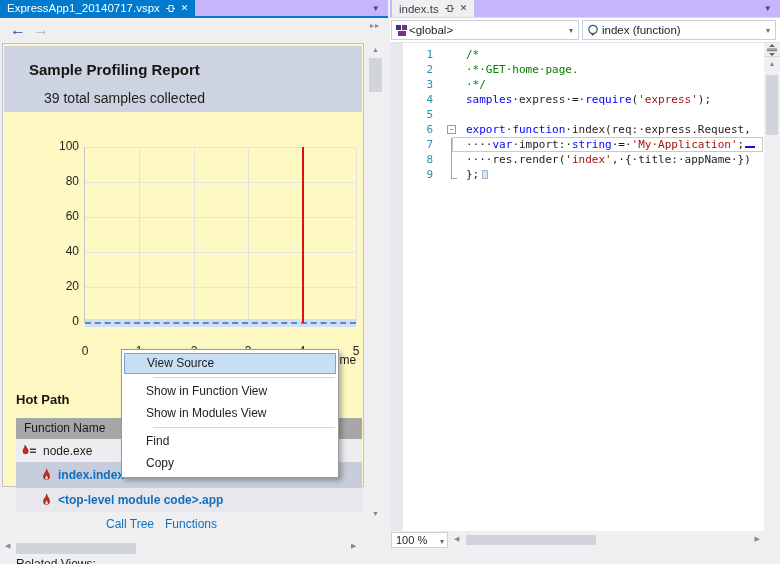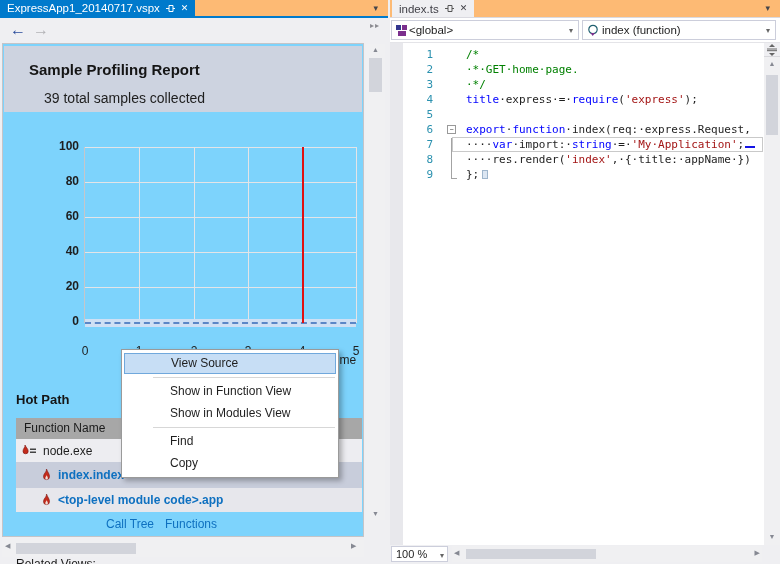--- a/index.html
+++ b/index.html
@@ -4,50 +4,50 @@
 <style>
   * { margin:0; padding:0; box-sizing:border-box; }
   html,body { width:780px; height:564px; overflow:hidden; }
   body { font-family:"Liberation Sans", sans-serif; background:#EFEFF2; color:#1E1E1E; }
   .app { position:relative; width:780px; height:564px; }
   .pane { position:absolute; top:0; height:564px; }
   .pane.left { left:0; width:388px; }
   .pane.right { left:390px; width:390px; }
 
   
-  .tabstrip { position:absolute; left:0; right:0; top:0; height:18px; background:#fdba74; }
+  .tabstrip { position:absolute; left:0; right:0; top:0; height:18px; background:#c4b5fd; }
   .left .tabstrip { border-bottom:2px solid #007ACC; height:18px; }
   .right .tabstrip { border-bottom:1px solid #DADAE0; }
   .tab { position:absolute; left:0; top:0; height:16px; display:flex; align-items:center; gap:6px; padding:0 7px; font-size:11.5px; cursor:default; }
   .tab.active { background:#007ACC; color:#fff; }
   .tab.inactive { background:#EFEFF2; color:#3F3F46; }
   .right .tab { height:17px; }
   .tab .x { font-size:9px; line-height:9px; }
   .strip-dd { position:absolute; right:10px; top:3px; font-size:9px; color:#44454A; }
 
   
   .toolbar { position:absolute; left:0; right:0; top:20px; height:23px; background:#EFEFF2; }
   .nav-back { position:absolute; left:10px; top:1px; font-size:16px; font-weight:bold; color:#2A4B9B; }
   .nav-fwd  { position:absolute; left:33px; top:1px; font-size:16px; font-weight:bold; color:#B2B2B6; }
   .tb-overflow { position:absolute; right:8px; top:1px; font-size:8px; color:#8A8A90; letter-spacing:1px; }
 
   
-  .report { position:absolute; left:2px; top:43px; width:362px; height:494px; background:#7dd3fc; border:1px solid #C4C4C8; }
+  .report { position:absolute; left:2px; top:43px; width:362px; height:444px; background:#fef9c3; border:1px solid #C4C4C8; }
   .band { position:absolute; left:1px; right:1px; top:2px; height:66px; background:#CDD3E0; }
   .rpt-title { position:absolute; left:25px; top:15px; font-size:15px; font-weight:bold; color:#151515; }
   .rpt-sub { position:absolute; left:40px; top:44px; font-size:14px; color:#1E1E1E; }
 
   .plot { position:absolute; left:81px; top:103px; width:272px; height:176px; border-left:1px solid #C6C6CA; }
   .gl-h { position:absolute; left:0; right:0; height:1px; background:#E4E4E7; }
   .gl-v { position:absolute; top:0; bottom:0; width:1px; background:#E4E4E7; }
   .axis-bottom { position:absolute; left:0; right:0; bottom:-1px; height:1px; background:#C6C6CA; }
   .spike { position:absolute; width:2px; top:0; bottom:0; background:#E01010; }
   .baseband { position:absolute; left:0; right:0; bottom:-4px; height:8px; background:#CFE0F4; }
   .baseband .dash { position:absolute; left:0; right:0; top:3px; border-top:2px dashed #5B87C7; }
-  .ytick { position:absolute; left:38px; width:38px; text-align:right; font-size:12px; color:#1E1E1E;font-weight:bold; }
+  .ytick { position:absolute; left:38px; width:38px; text-align:right; font-size:12px; color:#1E1E1E; }
   .xtick { position:absolute; width:22px; text-align:center; top:300px; font-size:12px; color:#1E1E1E; }
   .xlabel { position:absolute; left:327px; top:309px; font-size:12px; color:#1E1E1E; }
 
   .hp-head { position:absolute; left:13px; top:348px; font-size:13px; font-weight:bold; color:#151515; }
   .hp-colhdr { position:absolute; left:13px; right:1px; top:374px; height:21px; background:#A7A7A7; color:#1A1A1A; font-size:12px; line-height:21px; padding-left:8px; }
   .hp-row { position:absolute; left:13px; right:1px; display:flex; align-items:center; font-size:12px; }
   .hp-row .lbl { margin-left:6px; }
   .hp-row.r1 { top:395px; height:23px; background:#EDEDF1; }
   .hp-row.r2 { top:418px; height:26px; background:#C8CDDB; }
   .hp-row.r3 { top:444px; height:24px; background:#E7E7EC; }
@@ -65,21 +65,21 @@
   .left-vsb .up { top:0; }
   .left-vsb .dn { bottom:0; }
   .left-vsb .thumb { left:3px; width:13px; top:14px; height:34px; }
   .left-hsb { position:absolute; left:2px; top:540px; width:362px; height:17px; background:#F0F0F2; }
   .left-hsb .lt { left:3px; top:2px; width:10px; font-size:7px; color:#868993; position:absolute; }
   .left-hsb .rt { right:3px; top:2px; width:10px; font-size:7px; color:#868993; position:absolute; }
   .left-hsb .thumb { top:3px; height:11px; left:14px; width:120px; }
 
   
   .menu { position:absolute; left:121px; top:349px; width:218px; background:#FFFFFF; border:1px solid #9A9A9A; box-shadow:3px 3px 5px rgba(0,0,0,.28); padding:2px 1px; z-index:50; }
-  .mi { height:21px; line-height:21px; padding-left:46px; font-size:12px; color:#1E1E1E; margin:1px 1px; }
+  .mi { height:21px; line-height:21px; padding-left:22px; font-size:12px; color:#1E1E1E; margin:1px 1px; }
   .mi.hl { background:#C7DEF5; border:1px solid #70A8DC; line-height:19px; }
   .msep { height:1px; background:#D7D7D7; margin:3px 2px 3px 30px; }
 
   
   .navbar { position:absolute; left:0; right:0; top:18px; height:25px; background:#FFFFFF; border-bottom:1px solid #E4E4E8; }
   .combo { position:absolute; top:2px; height:20px; background:#fff; border:1px solid #CCCEDB; display:flex; align-items:center; font-size:11.5px; color:#1E1E1E; }
   .combo .dd { position:absolute; right:5px; top:5px; font-size:8px; color:#666; }
   .combo1 { left:1px; width:188px; }
   .combo2 { left:192px; width:194px; }
   .combo .ctext { margin-left:2px; }
@@ -97,21 +97,21 @@
   .tok-eof { display:inline-block; width:6px; height:9px; background:#DCE6F2; border:1px solid #9FB6CC; margin-left:3px; vertical-align:-1px; }
   .fold-box { position:absolute; left:57px; top:82px; width:9px; height:9px; border:1px solid #999; background:#fff; font-size:7px; line-height:7px; text-align:center; color:#333; }
   .fold-guide { position:absolute; left:61px; top:95px; width:6px; height:41px; border-left:1px solid #A3A3A3; border-bottom:1px solid #A3A3A3; }
 
   
   .ed-vsb { position:absolute; right:0; top:43px; bottom:19px; width:16px; background:#F0F0F2; }
   .ed-vsb .split { position:absolute; top:0; left:0; right:0; height:14px; background:#EFEFF2; border-bottom:1px solid #D8D8DC; text-align:center; }
   .ed-vsb .up { top:15px; }
   .ed-vsb .thumb { left:2px; width:12px; top:32px; height:60px; }
   .ed-vsb .dn { bottom:2px; }
-  .bottombar { position:absolute; left:0; right:0; bottom:0; height:19px; background:#EFEFF2; }
+  .bottombar { position:absolute; left:0; right:0; bottom:0; height:33px; background:#EFEFF2; }
   .zoombox { position:absolute; left:1px; top:1px; width:57px; height:16px; background:#fff; border:1px solid #CCCEDB; font-size:11px; }
   .zoombox .ztext { position:absolute; left:4px; top:1px; }
   .zoombox .dd { position:absolute; right:3px; top:4px; font-size:8px; color:#666; }
   .ed-hsb { position:absolute; left:62px; right:18px; top:1px; height:16px; background:#F0F0F2; }
   .ed-hsb .lt { position:absolute; left:2px; top:3px; font-size:7px; color:#868993; }
   .ed-hsb .rt { position:absolute; right:2px; top:3px; font-size:7px; color:#868993; }
   .ed-hsb .thumb { top:3px; height:10px; left:14px; width:130px; }
 
   svg { display:block; }
 </style>
@@ -275,21 +275,21 @@
           <div class="lnum">7</div>
           <div class="lnum">8</div>
           <div class="lnum">9</div>
         </div>
       <div class="fold-box">−</div>
       <div class="fold-guide"></div>
       <div class="code">
           <div class="cline"><span class="tok-com">/*</span></div>
           <div class="cline"><span class="tok-com">·*·GET·home·page.</span></div>
           <div class="cline"><span class="tok-com">·*/</span></div>
-          <div class="cline"><span class="tok-kw">title</span><span class="tok-pln">·express·=·</span><span class="tok-kw">require</span><span class="tok-pln">(</span><span class="tok-str">'express'</span><span class="tok-pln">);</span></div>
+          <div class="cline"><span class="tok-kw">samples</span><span class="tok-pln">·express·=·</span><span class="tok-kw">require</span><span class="tok-pln">(</span><span class="tok-str">'express'</span><span class="tok-pln">);</span></div>
           <div class="cline"></div>
           <div class="cline"><span class="tok-kw">export</span><span class="tok-pln">·</span><span class="tok-kw">function</span><span class="tok-pln">·index(req:·express.Request,</span></div>
           <div class="cline cur"><span class="tok-pln">····</span><span class="tok-kw">var</span><span class="tok-pln">·import:·</span><span class="tok-kw">string</span><span class="tok-pln">·=·</span><span class="tok-str">'My·Application'</span><span class="tok-pln">;</span><span class="caret"></span></div>
           <div class="cline"><span class="tok-pln">····res.render(</span><span class="tok-str">'index'</span><span class="tok-pln">,·{·title:·appName·})</span></div>
           <div class="cline"><span class="tok-pln">};</span><span class="tok-eof"></span></div>
         </div>
     </div>
 
     <div class="ed-vsb">
       <div class="split">

